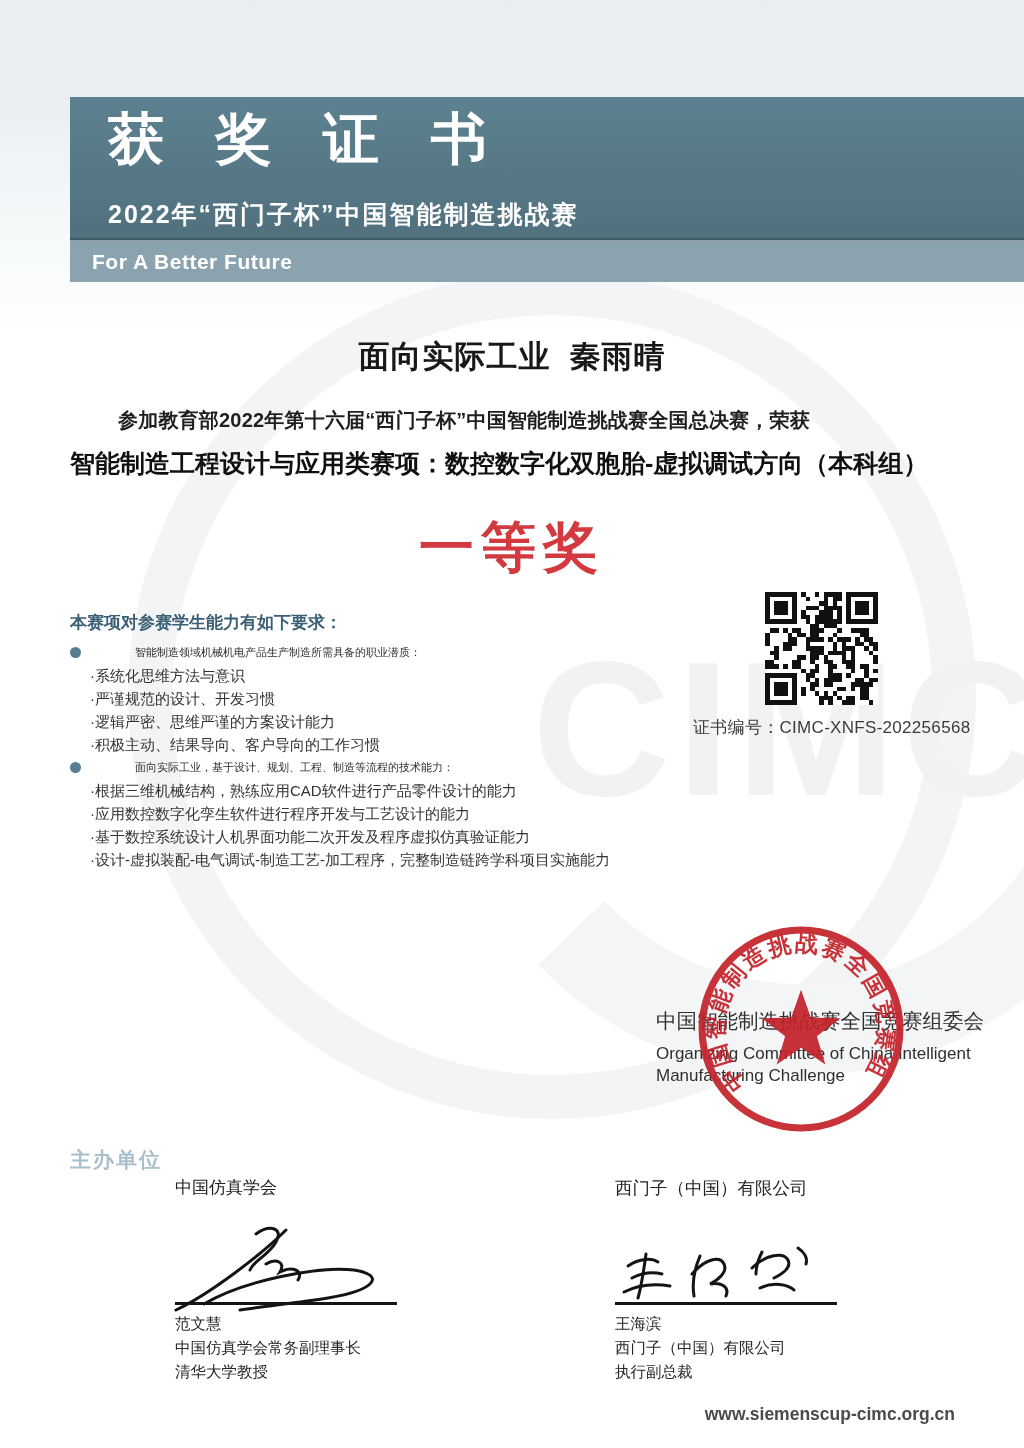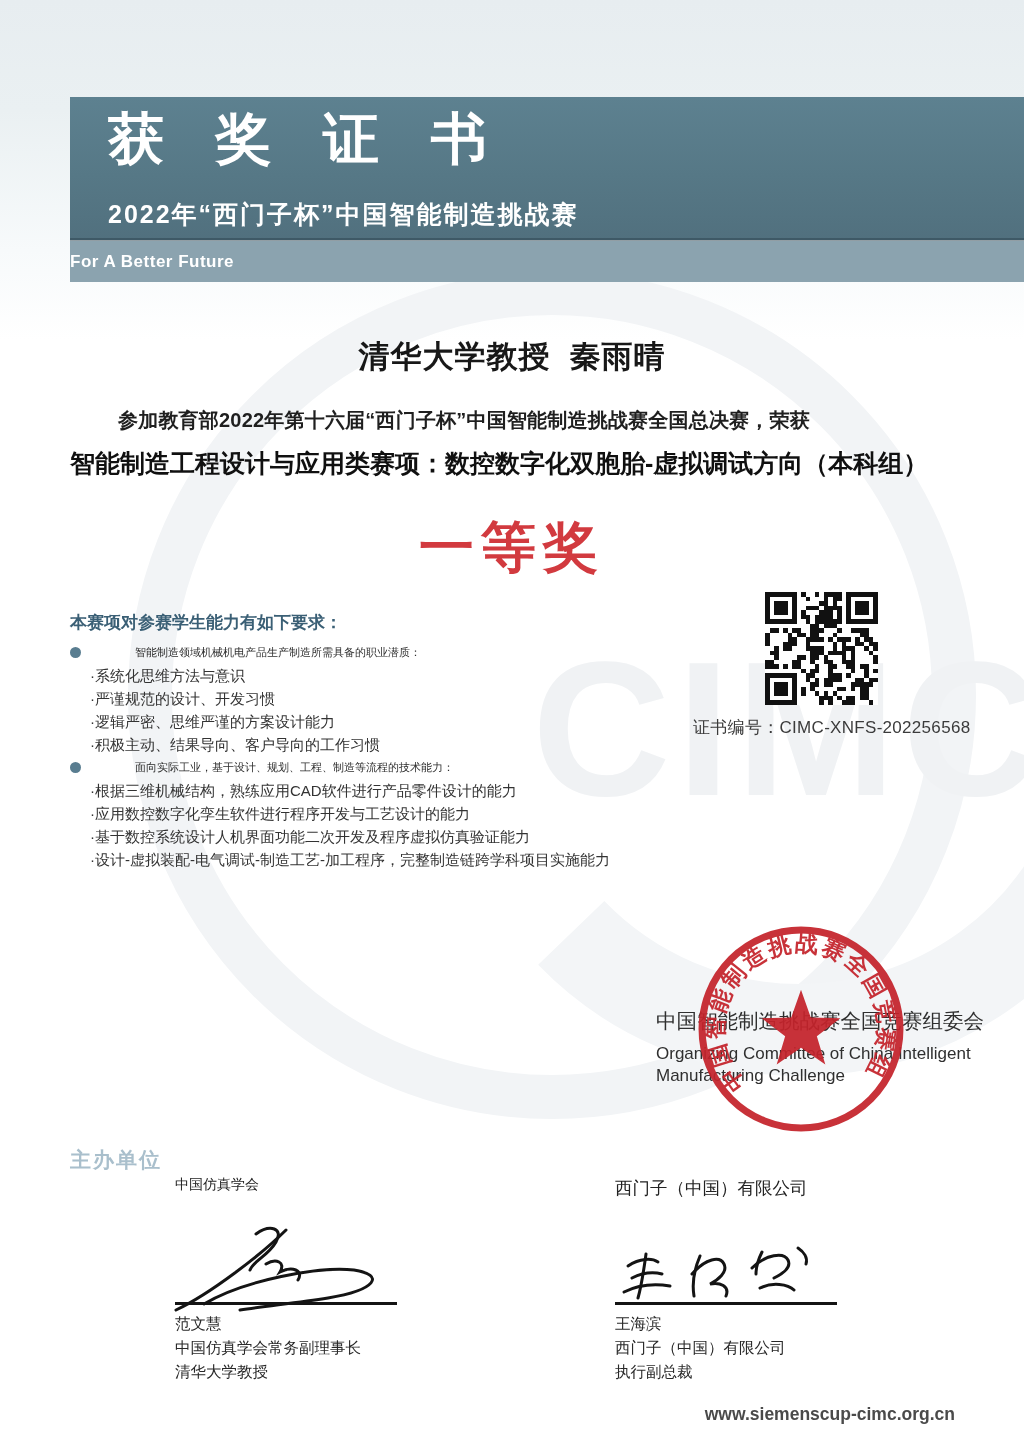--- a/index.html
+++ b/index.html
@@ -15,22 +15,22 @@
   .header{
     position:absolute;left:70px;right:0;top:97px;height:143px;
     background:linear-gradient(180deg,#5d8190 0%,#567886 55%,#51707e 100%);
     color:#fff;padding-left:38px;box-sizing:border-box;
   }
   .header-title{font-size:56px;font-weight:900;letter-spacing:18px;margin-top:13px;line-height:1.05;}
   .header-subtitle{font-size:25px;font-weight:800;letter-spacing:2px;margin-top:29px;}
   .header-divider{position:absolute;left:70px;right:0;top:238px;height:3px;background:rgba(44,66,78,.5);}
   .tagline-band{
     position:absolute;left:70px;right:0;top:241px;height:41px;
-    background:#8ba3af;color:#fff;font-size:17px;font-weight:800;
-    line-height:41px;letter-spacing:.5px;box-sizing:border-box;
+    background:#8ba3af;color:#fff;font-size:21px;font-weight:800;
+    line-height:41px;padding-left:22px;letter-spacing:.5px;box-sizing:border-box;
   }
 
   .recipient{position:absolute;left:0;top:336px;width:100%;text-align:center;
     font-size:31px;font-weight:800;color:#181818;letter-spacing:1px;white-space:pre;}
   .p1{position:absolute;left:70px;top:407px;width:900px;font-size:20px;font-weight:600;
     color:#1f1f1f;text-indent:48px;letter-spacing:.2px;}
   .p2{position:absolute;left:70px;top:447px;width:900px;font-size:25px;font-weight:700;color:#101010;}
   .award{position:absolute;left:0;top:511px;width:100%;text-align:center;
     font-size:55px;font-weight:600;color:#d23a3f;letter-spacing:7px;}
 
@@ -44,21 +44,21 @@
   .cert-no{position:absolute;left:693px;top:716px;font-size:17px;color:#3b3b3b;letter-spacing:.3px;}
 
   .committee{position:absolute;left:656px;top:1007px;color:#2f2f2f;z-index:2;}
   .committee-cn{font-size:20.5px;margin-bottom:8px;}
   .committee-en{font-size:17px;line-height:21.5px;}
 
   .seal{position:absolute;left:694px;top:922px;width:214px;height:214px;z-index:3;opacity:.93;}
 
   .hosts-heading{position:absolute;left:70px;top:1146px;font-size:21px;font-weight:800;
     color:#a9bfcc;letter-spacing:2px;}
-  .org-left{position:absolute;left:175px;top:1176px;font-size:14px;color:#222;}
+  .org-left{position:absolute;left:175px;top:1176px;font-size:17px;color:#222;}
   .org-right{position:absolute;left:615px;top:1176px;font-size:17.5px;color:#222;}
   .sig-svg-left{position:absolute;left:170px;top:1222px;}
   .sig-svg-right{position:absolute;left:612px;top:1240px;}
   .sig-line{position:absolute;top:1302px;width:222px;height:3px;background:#141414;}
   .sig-line.l{left:175px;} .sig-line.r{left:615px;}
   .signer{position:absolute;top:1312px;font-size:15.5px;line-height:24px;color:#282828;}
   .signer.l{left:175px;} .signer.r{left:615px;}
   .url{position:absolute;right:69px;top:1404px;font-size:17.5px;font-weight:600;color:#4a4a4a;}
 </style>
 </head>
@@ -74,21 +74,21 @@
 
   <div class="content">
 
     <div class="header">
       <div class="header-title">获 奖 证 书</div>
       <div class="header-subtitle">2022年“西门子杯”中国智能制造挑战赛</div>
     </div>
     <div class="header-divider"></div>
     <div class="tagline-band">For A Better Future</div>
 
-    <div class="recipient">清华大学教授  秦雨晴</div>
+    <div class="recipient">面向实际工业  秦雨晴</div>
     <div class="p1">参加教育部2022年第十六届“西门子杯”中国智能制造挑战赛全国总决赛，荣获</div>
     <div class="p2">智能制造工程设计与应用类赛项：数控数字化双胞胎-虚拟调试方向（本科组）</div>
     <div class="award">一等奖</div>
 
     <div class="req-heading">本赛项对参赛学生能力有如下要求：</div>
     <div class="req-block">
       <div class="req-group">
         <div class="req-group-title">
           <span class="bullet"></span>
           <span>智能制造领域机械机电产品生产制造所需具备的职业潜质：</span>

